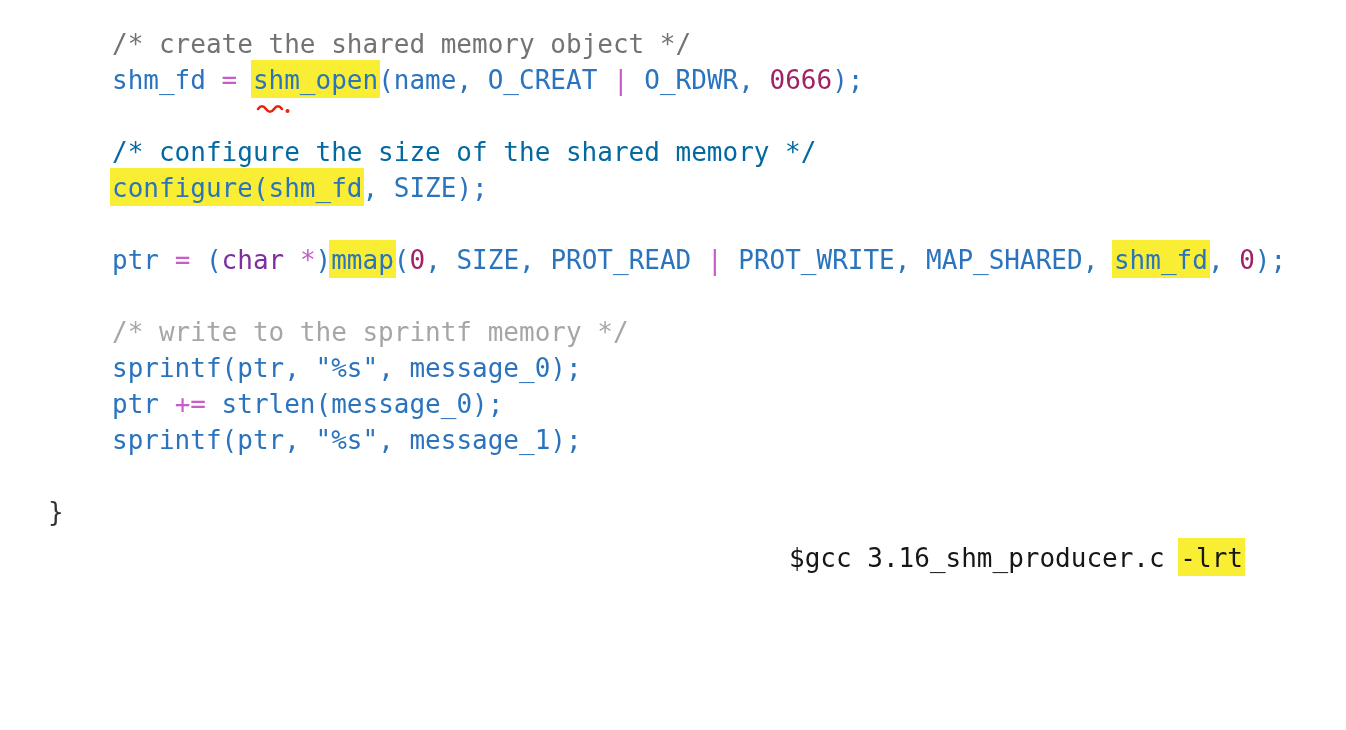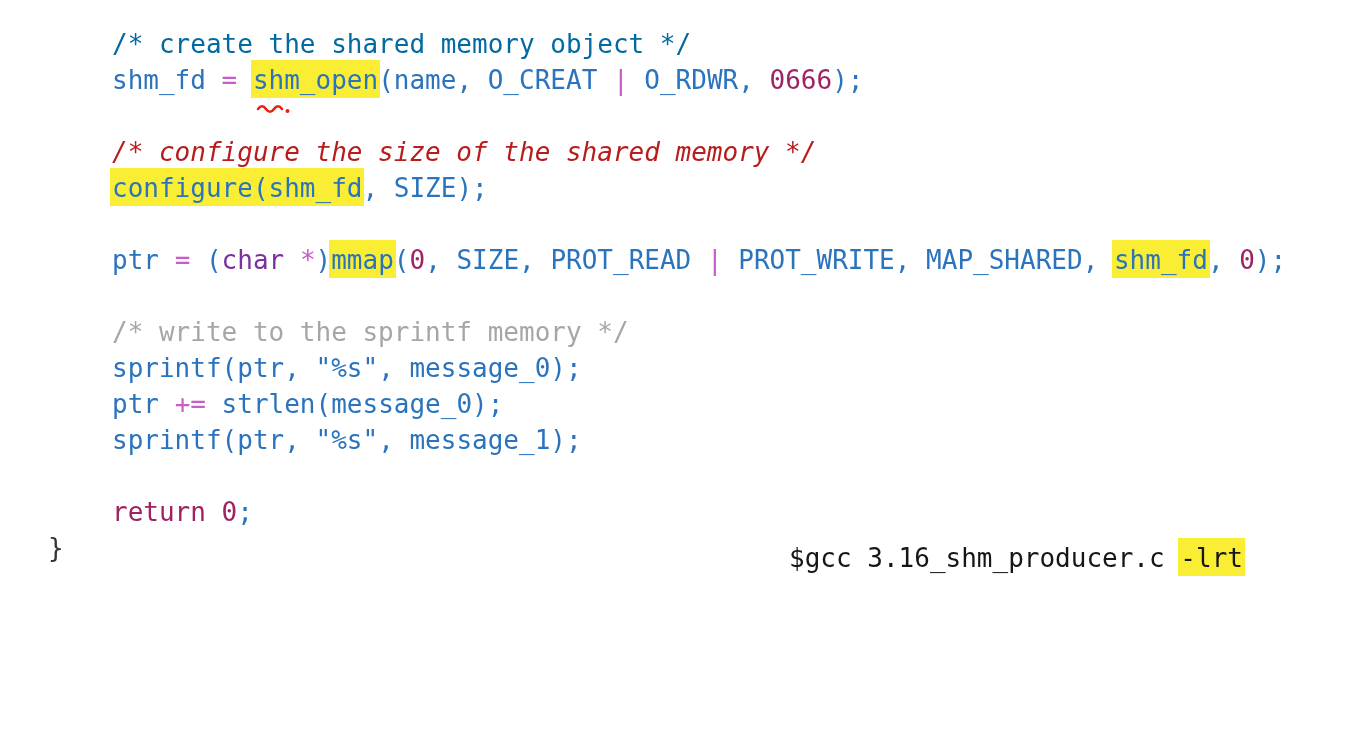--- a/index.html
+++ b/index.html
@@ -56,34 +56,33 @@
   }
   .cap-label { font-weight: bold; margin-right: 16px; }
   .cap-text { font-style: italic; }
 </style>
 </head>
 <body>
 
 <div class="page">
 
   <div class="code-block">
-      <div class="code-line"><span style="color: #0369a1;">/* create the shared memory object */</span></div>
+      <div class="code-line"><span style="color: #737373;">/* create the shared memory object */</span></div>
       <div class="code-line"><span style="color: rgb(43, 116, 189);">shm_fd </span><span style="color: rgb(200, 92, 200);">= </span><span class="hl" style="color: rgb(43, 116, 189);">shm_open</span><span style="color: rgb(43, 116, 189);">(</span><span style="color: rgb(43, 116, 189);">name</span><span style="color: rgb(43, 116, 189);">, </span><span style="color: rgb(43, 116, 189);">O_CREAT </span><span style="color: rgb(200, 92, 200);">| </span><span style="color: rgb(43, 116, 189);">O_RDWR</span><span style="color: rgb(43, 116, 189);">, </span><span style="color: rgb(158, 34, 100);">0666</span><span style="color: rgb(43, 116, 189);">);</span></div>
       <div class="code-line"></div>
-      <div class="code-line"><span style="color: #b91c1c; font-style: italic;">/* configure the size of the shared memory */</span></div>
+      <div class="code-line"><span style="color: #0369a1;">/* configure the size of the shared memory */</span></div>
       <div class="code-line"><span class="hl" style="color: rgb(43, 116, 189);">configure</span><span class="hl" style="color: rgb(43, 116, 189);">(</span><span class="hl" style="color: rgb(43, 116, 189);">shm_fd</span><span style="color: rgb(43, 116, 189);">, </span><span style="color: rgb(43, 116, 189);">SIZE</span><span style="color: rgb(43, 116, 189);">);</span></div>
       <div class="code-line"></div>
       <div class="code-line"><span style="color: rgb(43, 116, 189);">ptr </span><span style="color: rgb(200, 92, 200);">= </span><span style="color: rgb(43, 116, 189);">(</span><span style="color: rgb(125, 47, 160);">char </span><span style="color: rgb(200, 92, 200);">*</span><span style="color: rgb(43, 116, 189);">)</span><span class="hl" style="color: rgb(43, 116, 189);">mmap</span><span style="color: rgb(43, 116, 189);">(</span><span style="color: rgb(158, 34, 100);">0</span><span style="color: rgb(43, 116, 189);">, </span><span style="color: rgb(43, 116, 189);">SIZE</span><span style="color: rgb(43, 116, 189);">, </span><span style="color: rgb(43, 116, 189);">PROT_READ </span><span style="color: rgb(200, 92, 200);">| </span><span style="color: rgb(43, 116, 189);">PROT_WRITE</span><span style="color: rgb(43, 116, 189);">, </span><span style="color: rgb(43, 116, 189);">MAP_SHARED</span><span style="color: rgb(43, 116, 189);">, </span><span class="hl" style="color: rgb(43, 116, 189);">shm_fd</span><span style="color: rgb(43, 116, 189);">, </span><span style="color: rgb(158, 34, 100);">0</span><span style="color: rgb(43, 116, 189);">);</span></div>
       <div class="code-line"></div>
       <div class="code-line"><span style="color: rgb(166, 166, 166);">/* write to the sprintf memory */</span></div>
       <div class="code-line"><span style="color: rgb(43, 116, 189);">sprintf</span><span style="color: rgb(43, 116, 189);">(</span><span style="color: rgb(43, 116, 189);">ptr</span><span style="color: rgb(43, 116, 189);">, </span><span style="color: rgb(43, 116, 189);">"%s"</span><span style="color: rgb(43, 116, 189);">, </span><span style="color: rgb(43, 116, 189);">message_0</span><span style="color: rgb(43, 116, 189);">);</span></div>
       <div class="code-line"><span style="color: rgb(43, 116, 189);">ptr </span><span style="color: rgb(200, 92, 200);">+= </span><span style="color: rgb(43, 116, 189);">strlen</span><span style="color: rgb(43, 116, 189);">(</span><span style="color: rgb(43, 116, 189);">message_0</span><span style="color: rgb(43, 116, 189);">);</span></div>
       <div class="code-line"><span style="color: rgb(43, 116, 189);">sprintf</span><span style="color: rgb(43, 116, 189);">(</span><span style="color: rgb(43, 116, 189);">ptr</span><span style="color: rgb(43, 116, 189);">, </span><span style="color: rgb(43, 116, 189);">"%s"</span><span style="color: rgb(43, 116, 189);">, </span><span style="color: rgb(43, 116, 189);">message_1</span><span style="color: rgb(43, 116, 189);">);</span></div>
       <div class="code-line"></div>
-      <div class="code-line"><span style="color: rgb(158, 34, 100);">return </span><span style="color: rgb(158, 34, 100);">0</span><span style="color: rgb(43, 116, 189);">;</span></div>
       <div class="code-line flush"><span style="color: rgb(51, 51, 51);">}</span></div>
     </div>
 
   <span class="squiggle">
     <svg width="40" height="16" viewBox="0 0 40 16" aria-hidden="true">
       <path class="squiggle-path" d="M2 8 Q6 2.5 10 8 T18 8 T26 8" fill="none" stroke="#e8220f" stroke-width="2.6" stroke-linecap="round"></path>
       <circle class="squiggle-dot" cx="31.5" cy="10" r="2" fill="#e8220f"></circle>
     </svg>
   </span>
 

